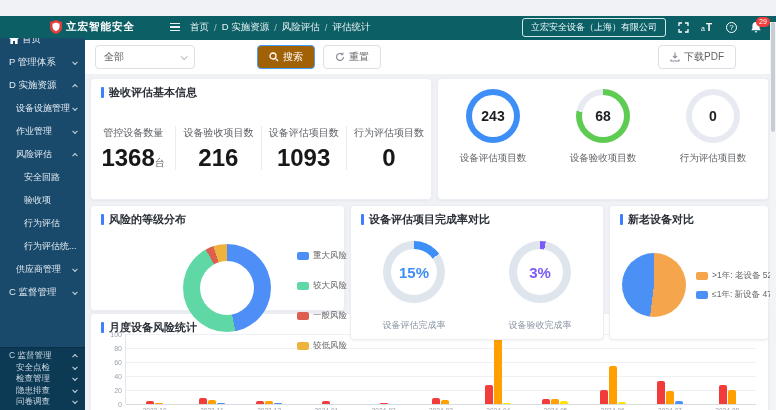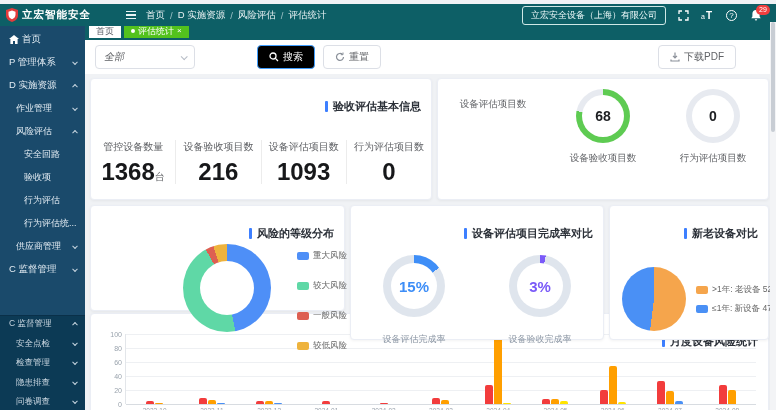--- a/index.html
+++ b/index.html
@@ -1,19 +1,19 @@
 <!DOCTYPE html>
 <html><head>
 <meta charset="utf-8">
 <style>
   * { margin:0; padding:0; box-sizing:border-box; }
   html,body { width:776px; height:410px; overflow:hidden; font-family:"Liberation Sans", sans-serif; background:#f0f2f5; }
 
   
-  .hdr { position:absolute; top:4px; left:0; right:0; height:22px; background:#0d5f66; display:flex; align-items:center; color:#fff; z-index:10; }
+  .hdr { position:absolute; top:16px; left:0; right:0; height:22px; background:#0d5f66; display:flex; align-items:center; color:#fff; z-index:10;padding-left:44px; }
   .logo { display:flex; align-items:center; gap:4px; padding-left:6px; width:122px; flex-shrink:0; }
   .logo-text { font-size:10.5px; font-weight:bold; letter-spacing:1px; white-space:nowrap; }
   .burger { display:flex; flex-direction:column; gap:2px; margin:0 10px 0 4px; cursor:pointer; }
   .burger i { display:block; width:10px; height:1.5px; background:#e8f2f3; }
   .bc { display:flex; align-items:center; gap:5px; font-size:9.5px; color:#eaf3f4; white-space:nowrap; }
   .bc .bc-sep { color:#9fc3c7; }
   .hdr-right { margin-left:auto; display:flex; align-items:center; gap:11px; padding-right:14px; }
   .company-btn { border:1px solid #cfe8e6; border-radius:3px; background:transparent; color:#eefafa; font-size:9px; padding:2px 8px; white-space:nowrap; cursor:pointer; font-family:inherit; }
   .hicon { display:inline-flex; align-items:center; justify-content:center; width:13px; height:13px; cursor:pointer; }
   .qmark { width:11px; height:11px; border:1px solid #fff; border-radius:50%; font-size:8px; display:flex; align-items:center; justify-content:center; color:#fff; }
@@ -25,41 +25,41 @@
   .s-item { position:relative; height:23px; display:flex; align-items:center; color:#e3ecf3; font-size:9.5px; cursor:pointer; white-space:nowrap; }
   .s-item.lvl0 { padding-left:9px; }
   .s-item.lvl1 { padding-left:16px; font-size:9px; }
   .s-item.lvl2 { padding-left:24px; font-size:9px; }
   .s-item svg { margin-right:3px; flex-shrink:0; }
   .chev { position:absolute; right:8px; width:4px; height:4px; border-right:1px solid #c6d4df; border-bottom:1px solid #c6d4df; }
   .chev.down { top:50%; transform:translateY(-70%) rotate(45deg); }
   .chev.up { top:50%; transform:translateY(-30%) rotate(-135deg); }
   .overlay-menu { position:absolute; left:0; bottom:0; width:85px; background:#0c3a55; z-index:6; padding:3px 0 2px; border-top:1px solid #0a3049; }
   .overlay-menu .s-item { height:11.5px; font-size:8.5px; color:#c9d6e0; }
-  .overlay-menu .s-item.lvl1 { padding-left:16px;margin-top:8px; }
+  .overlay-menu .s-item.lvl1 { padding-left:16px; }
 
   
   .main { position:absolute; left:85px; top:22px; right:0; bottom:0; display:flex; flex-direction:column; }
   .tabstrip { height:18px; background:#0d5f66; display:flex; align-items:center; gap:3px; padding-left:4px; flex-shrink:0; }
   .tab { height:14px; display:inline-flex; align-items:center; gap:3px; padding:0 7px; font-size:9px; background:#fff; color:#5a5e66; cursor:pointer; }
   .tab.active { background:#53c21d; color:#fff; }
   .tab .dot { width:4px; height:4px; border-radius:50%; background:#fff; }
   .tab .x { font-size:8px; line-height:1; }
   .toolbar { height:34px; background:#fff; display:flex; align-items:center; padding:0 10px; flex-shrink:0; }
-  .select { width:100px; height:24px; border:1px solid #dcdfe6; border-radius:4px; background:#fff; display:flex; align-items:center; justify-content:space-between; padding:0 8px; font-size:10px; color:#606266; cursor:pointer;font-style:italic; }
+  .select { width:100px; height:24px; border:1px solid #dcdfe6; border-radius:4px; background:#fff; display:flex; align-items:center; justify-content:space-between; padding:0 8px; font-size:10px; color:#606266; cursor:pointer; }
   .sel-chev { width:5px; height:5px; border-right:1px solid #b6bcc6; border-bottom:1px solid #b6bcc6; transform:rotate(45deg) translateY(-1px); }
   .btn { height:24px; border-radius:4px; font-size:10px; display:inline-flex; align-items:center; gap:4px; padding:0 11px; border:1px solid #dcdfe6; background:#fff; color:#606266; cursor:pointer; font-family:inherit; }
-  .btn-primary { background:#000000; border-color:#409eff; color:#fff; }
+  .btn-primary { background:#a16207; border-color:#409eff; color:#fff; }
   .btn-search { margin-left:62px; }
   .btn-reset { margin-left:8px; }
   .btn-pdf { margin-left:auto; margin-right:30px; }
 
   .content { position:relative; flex:1; overflow:visible; }
   .card { position:absolute; background:#fff; border:1px solid #ebeef5; border-radius:4px; box-shadow:0 1px 3px rgba(0,0,0,.05); }
-  .card-title { display:flex; align-items:center; gap:5px; padding:20px 10px 4px; font-weight:bold; font-size:11px; color:#2b3038; white-space:nowrap;justify-content:flex-end; }
+  .card-title { display:flex; align-items:center; gap:5px; padding:6px 10px 4px; font-weight:bold; font-size:11px; color:#2b3038; white-space:nowrap; }
   .tbar { width:3px; height:11px; background:#3d7fff; border-radius:1px; flex-shrink:0; }
 
   .card-basic   { left:5px;   top:4px;   width:342px; height:122px; z-index:1; }
   .card-ongoing { left:352px; top:4px;   width:332px; height:122px; z-index:1; }
   .card-risk    { left:5px;   top:131px; width:255px; height:106px; z-index:1; overflow:visible; }
   .card-comp    { left:265px; top:131px; width:254px; height:135px; z-index:1; }
   .card-newold  { left:524px; top:131px; width:160px; height:135px; z-index:1; }
   .card-monthly { left:5px;   top:239px; width:679px; height:150px; z-index:0; }
 
   
@@ -170,20 +170,24 @@
       </div>
       <div class="s-item lvl0">
         <span>P 管理体系</span>
         <span class="chev down"></span>
       </div>
       <div class="s-item lvl0">
         <span>D 实施资源</span>
         <span class="chev up"></span>
       </div>
       <div class="s-item lvl1">
+        <span>设备设施管理</span>
+        <span class="chev down"></span>
+      </div>
+      <div class="s-item lvl1">
         <span>作业管理</span>
         <span class="chev down"></span>
       </div>
       <div class="s-item lvl1">
         <span>风险评估</span>
         <span class="chev up"></span>
       </div>
       <div class="s-item lvl2">
         <span>安全回路</span>
       </div>
@@ -295,20 +299,23 @@
           <div class="stat">
             <div class="stat-label">行为评估项目数</div>
             <div class="stat-value">0</div>
           </div>
         </div>
     </div>
 
     <div class="card card-ongoing">
       <div class="rings">
           <div class="ring-col">
+            <div class="ring ring54" style="background: rgb(62, 142, 247);">
+              <div class="ring-inner">243</div>
+            </div>
             <div class="ring-label">设备评估项目数</div>
           </div>
           <div class="ring-col">
             <div class="ring ring54" style="background: conic-gradient(rgb(94, 203, 82) 0deg, rgb(94, 203, 82) 78%, rgb(231, 234, 240) 78%, rgb(231, 234, 240) 100%);">
               <div class="ring-inner">68</div>
             </div>
             <div class="ring-label">设备验收项目数</div>
           </div>
           <div class="ring-col">
             <div class="ring ring54" style="background: rgb(231, 234, 240);">

